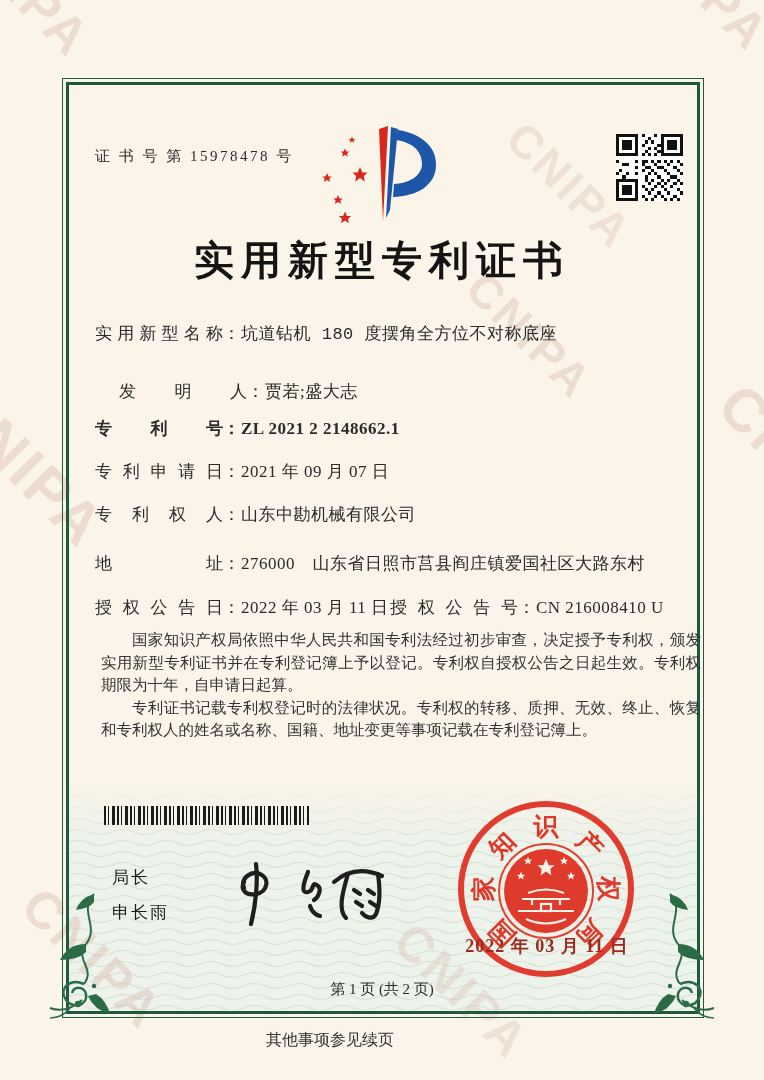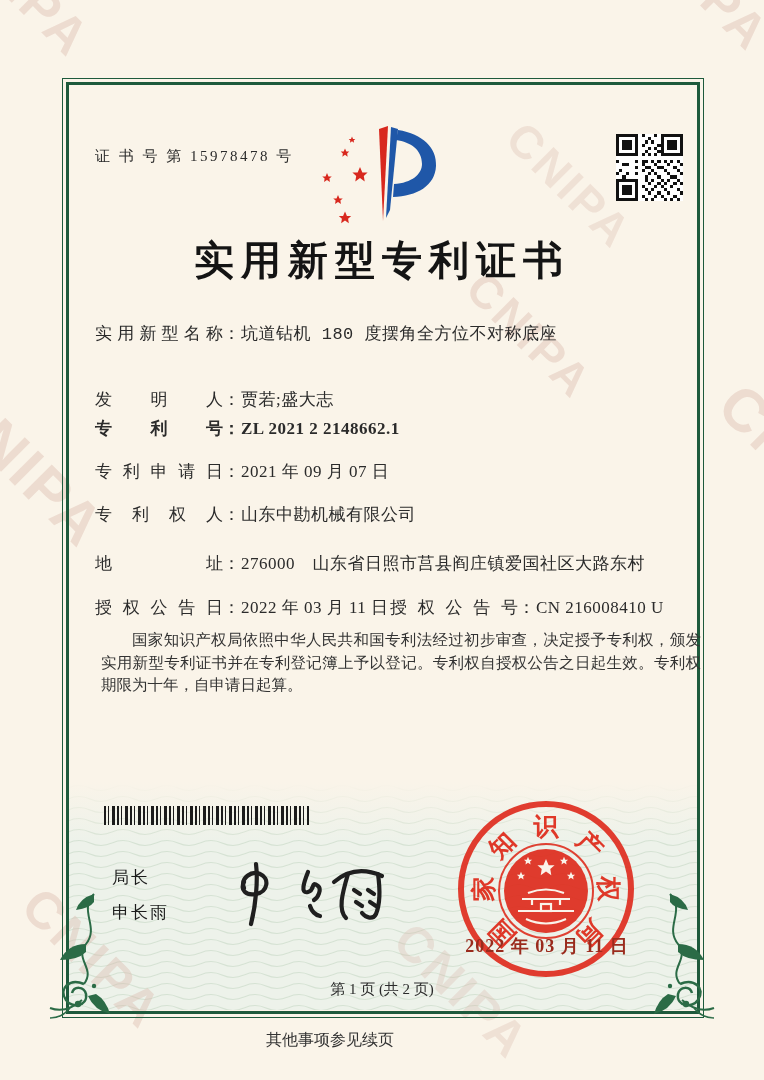--- a/index.html
+++ b/index.html
@@ -221,21 +221,21 @@
         <rect x="17" y="20" width="1" height="1"></rect>
         <rect x="19" y="20" width="1" height="1"></rect>
     </g>
   </svg>
 
   <div class="title">实用新型专利证书</div>
 
   <div class="row" style="top:322px;font-family:Liberation Mono, monospace;">
     <span class="flabel">实用新型名称</span><span class="fcolon">：</span><span class="fvalue">坑道钻机 180 度摆角全方位不对称底座</span>
   </div>
-  <div class="row" style="top:388px;">
+  <div class="row" style="top:380px;margin-left:24px;">
     <span class="flabel">发明人</span><span class="fcolon">：</span><span class="fvalue">贾若;盛大志</span>
   </div>
   <div class="row" style="top:417px;font-weight:bold;">
     <span class="flabel">专利号</span><span class="fcolon">：</span><span class="fvalue">ZL 2021 2 2148662.1</span>
   </div>
   <div class="row" style="top:460px;">
     <span class="flabel">专利申请日</span><span class="fcolon">：</span><span class="fvalue">2021 年 09 月 07 日</span>
   </div>
   <div class="row" style="top:503px;">
     <span class="flabel">专利权人</span><span class="fcolon">：</span><span class="fvalue">山东中勘机械有限公司</span>
@@ -245,20 +245,21 @@
   </div>
   <div class="row" style="top:596px;">
     <span class="flabel">授权公告日</span><span class="fcolon">：</span><span class="fvalue">2022 年 03 月 11 日</span>
     <span class="grp2">
       <span class="flabel">授权公告号</span><span class="fcolon">：</span><span class="fvalue">CN 216008410 U</span>
     </span>
   </div>
 
   <div class="body-text">
     <p>国家知识产权局依照中华人民共和国专利法经过初步审查，决定授予专利权，颁发实用新型专利证书并在专利登记簿上予以登记。专利权自授权公告之日起生效。专利权期限为十年，自申请日起算。</p>
+    <p>专利证书记载专利权登记时的法律状况。专利权的转移、质押、无效、终止、恢复和专利权人的姓名或名称、国籍、地址变更等事项记载在专利登记簿上。</p>
   </div>
 
   <div class="barcode"></div>
 
   <div class="signoff" style="top:866px;">局长</div>
   <div class="signoff" style="top:901px;">申长雨</div>
 
   <svg class="sig" width="172" height="74" viewBox="0 0 172 74">
     <g fill="none" stroke="#1f1f1f" stroke-width="4.2" stroke-linecap="round">
       <path d="M14,28 C10,18 22,10 30,14 C40,18 38,32 26,34 C16,36 10,30 14,22"></path>

